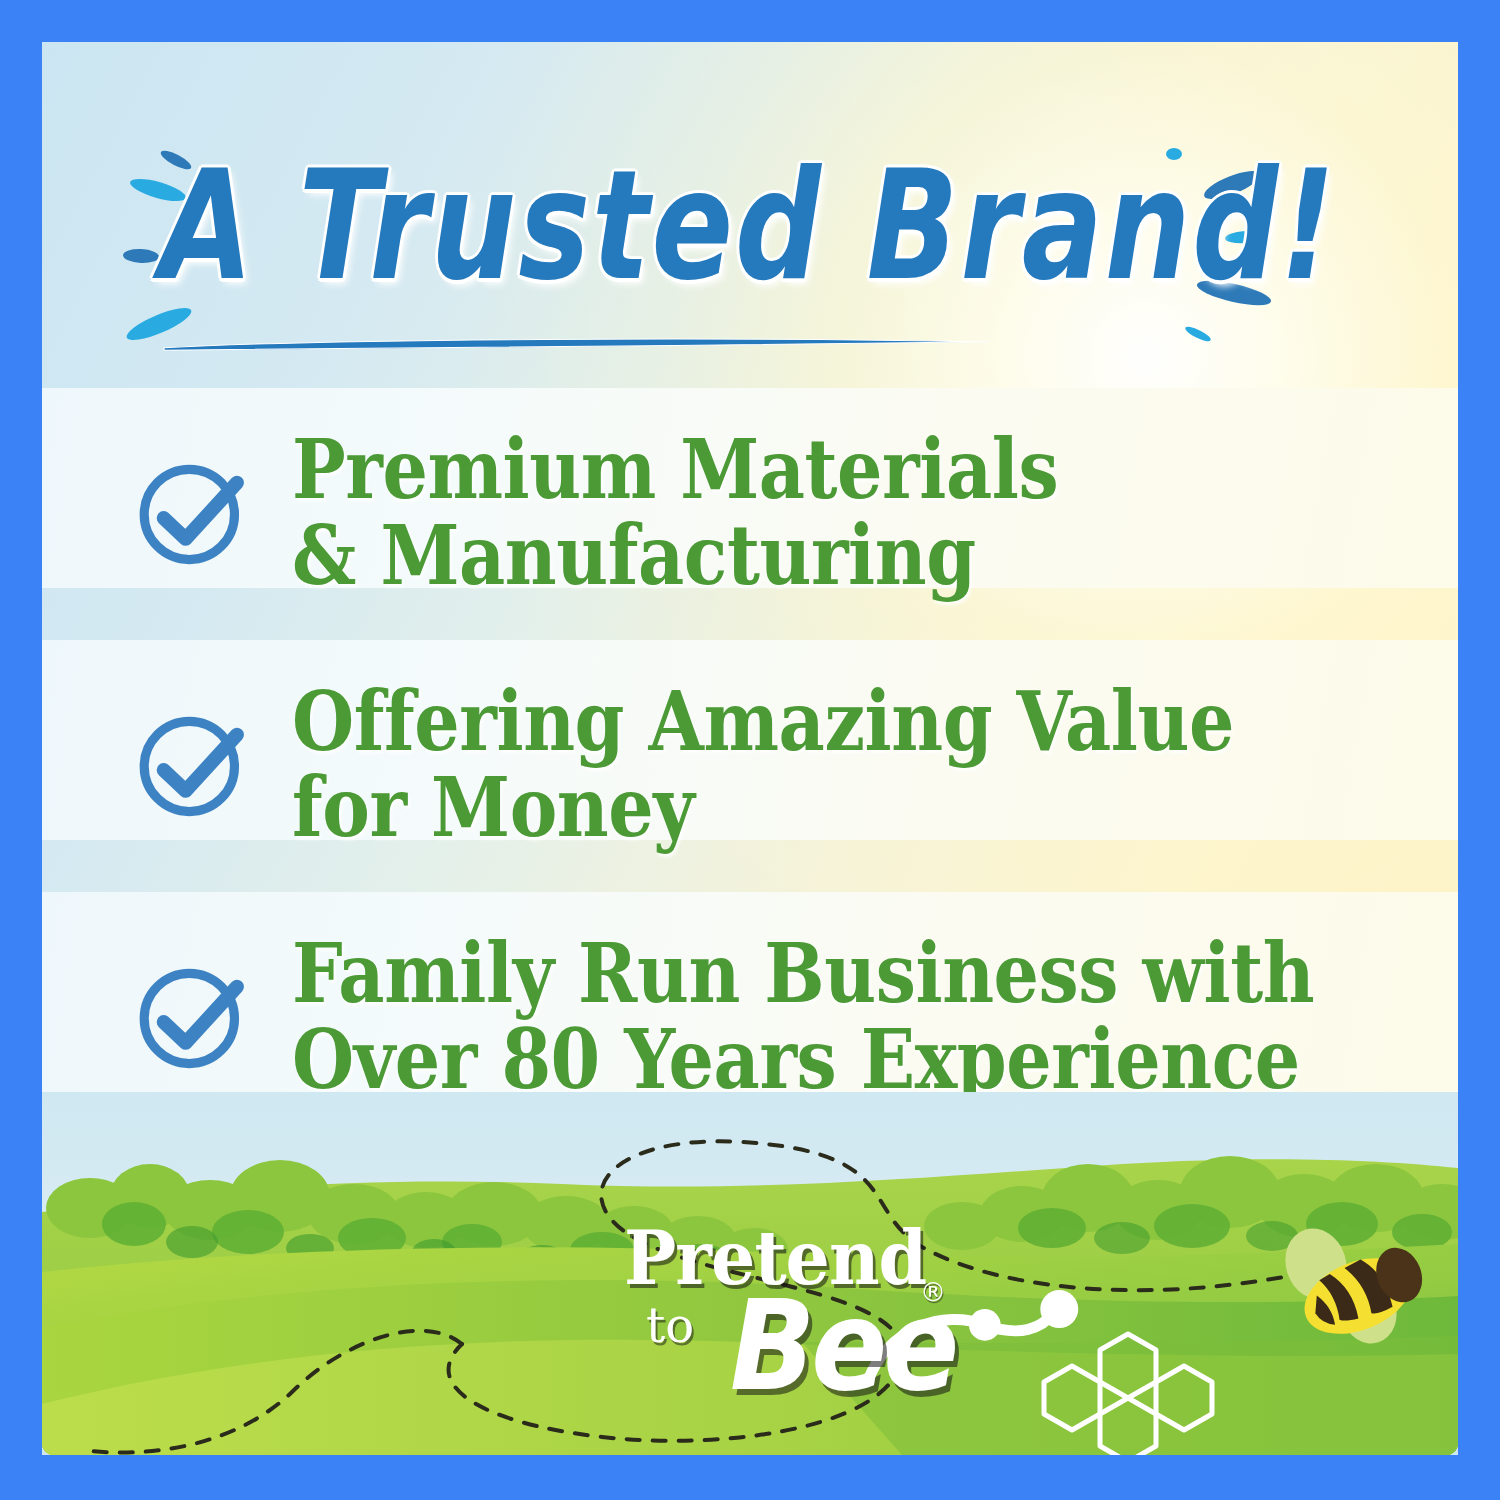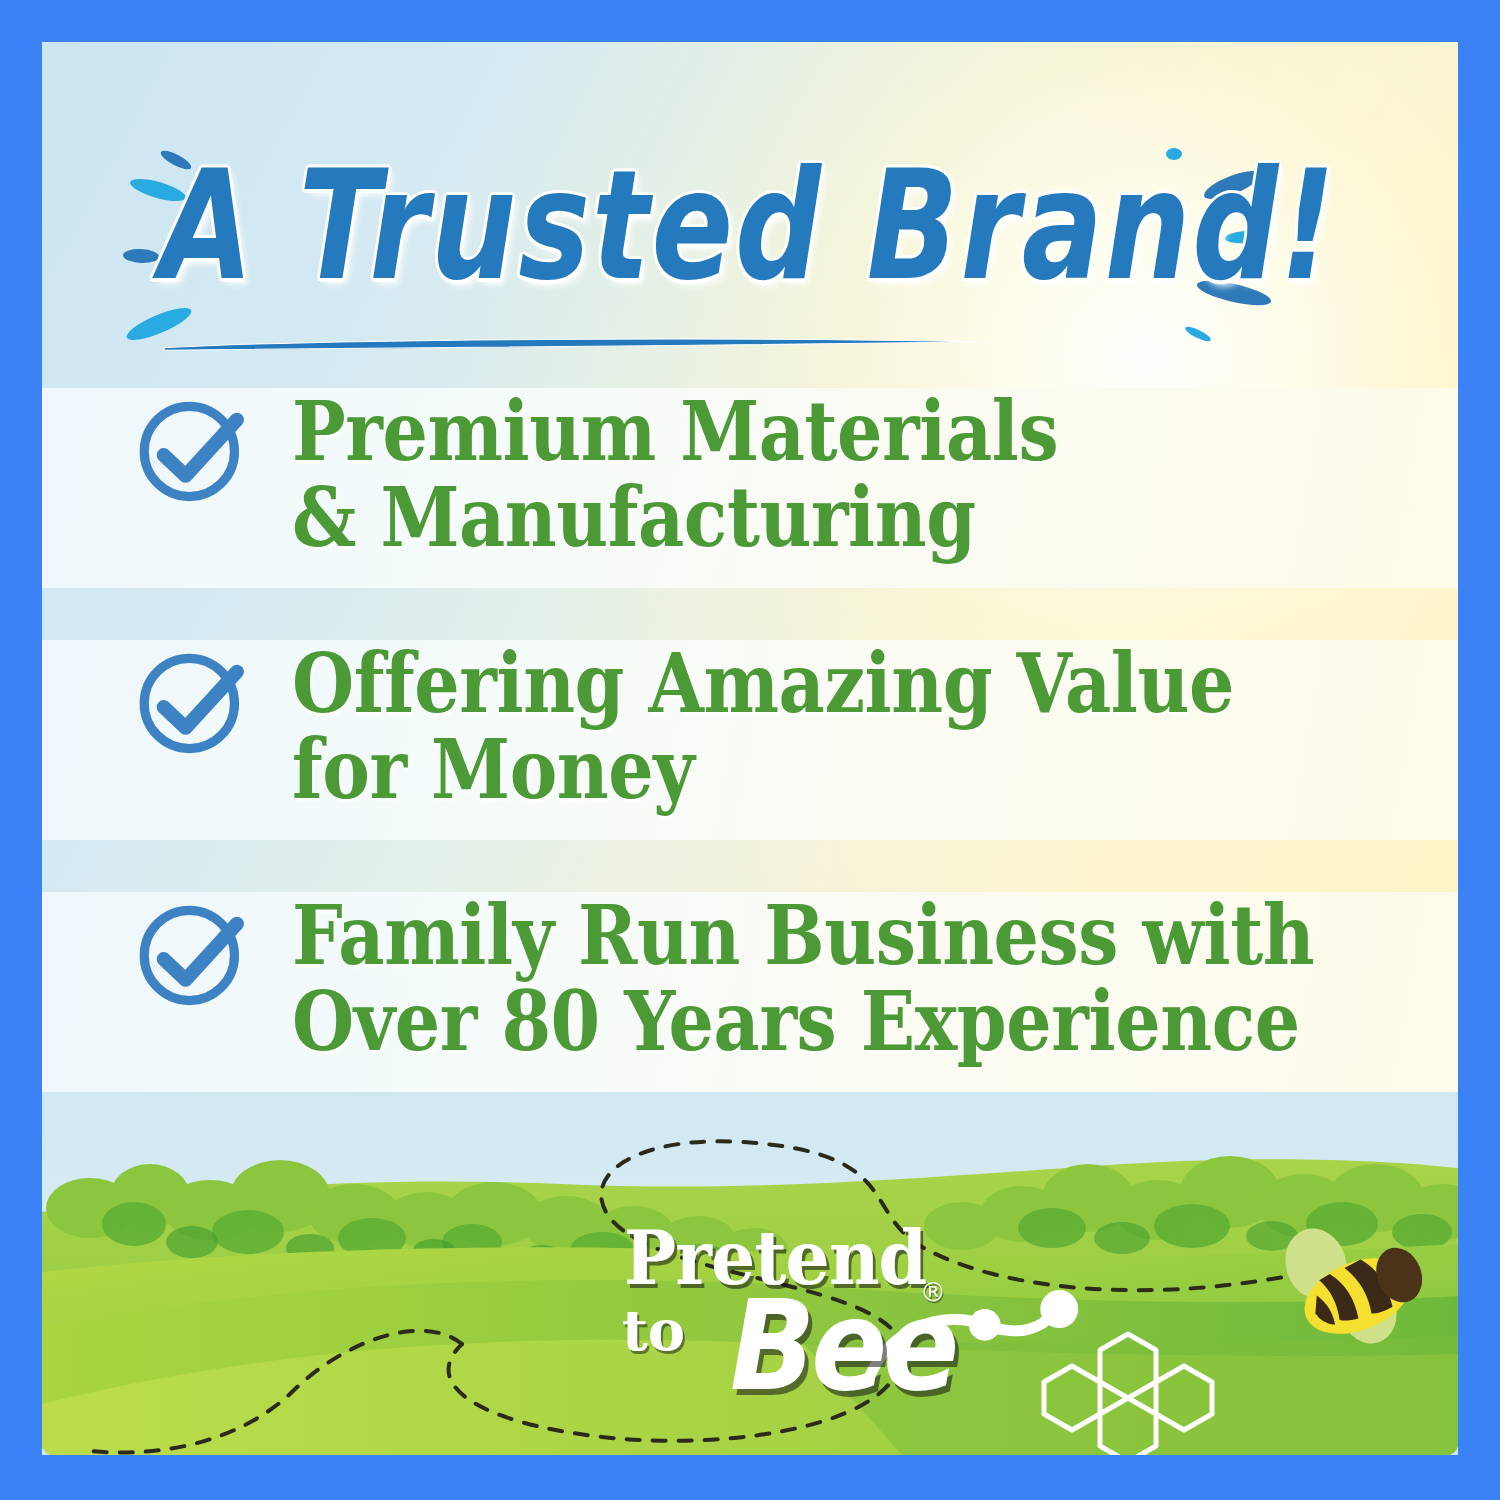--- a/index.html
+++ b/index.html
@@ -72,21 +72,22 @@
   #title-underline {
     position: absolute;
     left: 120px; top: 198px;
     width: 830px; height: 15px;
   }
 
   
   .row {
     position: absolute;
     display: flex;
-    align-items: flex-start;
+    align-items: center;
+    margin-top: 24px;
   }
   #row1 { left: 90px; top: 346px; width: 1300px; height: 200px; }
   #row2 { left: 90px; top: 598px; width: 1300px; height: 200px; }
   #row3 { left: 90px; top: 850px; width: 1300px; height: 200px; }
 
   .tick { flex: 0 0 auto; width: 122px; height: 122px; margin-right: 38px; }
 
   .row-text {
     font-family: "DejaVu Serif", serif;
     font-weight: bold;
@@ -127,24 +128,24 @@
     font-weight: bold;
     font-size: 74px;
     color: #ffffff;
     letter-spacing: -1px;
     text-shadow: 3px 4px 0 rgba(20,20,20,0.55);
     transform: scaleX(0.94);
     transform-origin: left top;
   }
   #logo-to {
     position: absolute;
-    left: 20px; top: 82px;
+    left: 44px; top: 82px;
     font-family: "DejaVu Serif", serif;
-    font-weight: bold;
-    font-size: 56px;
+    font-weight: normal;
+    font-size: 48px;
     color: #ffffff;
     text-shadow: 2px 3px 0 rgba(20,20,20,0.5);
   }
   #logo-bee {
     position: absolute;
     left: 128px; top: 58px;
     font-family: "DejaVu Sans", sans-serif;
     font-weight: bold;
     font-style: italic;
     font-size: 112px;

